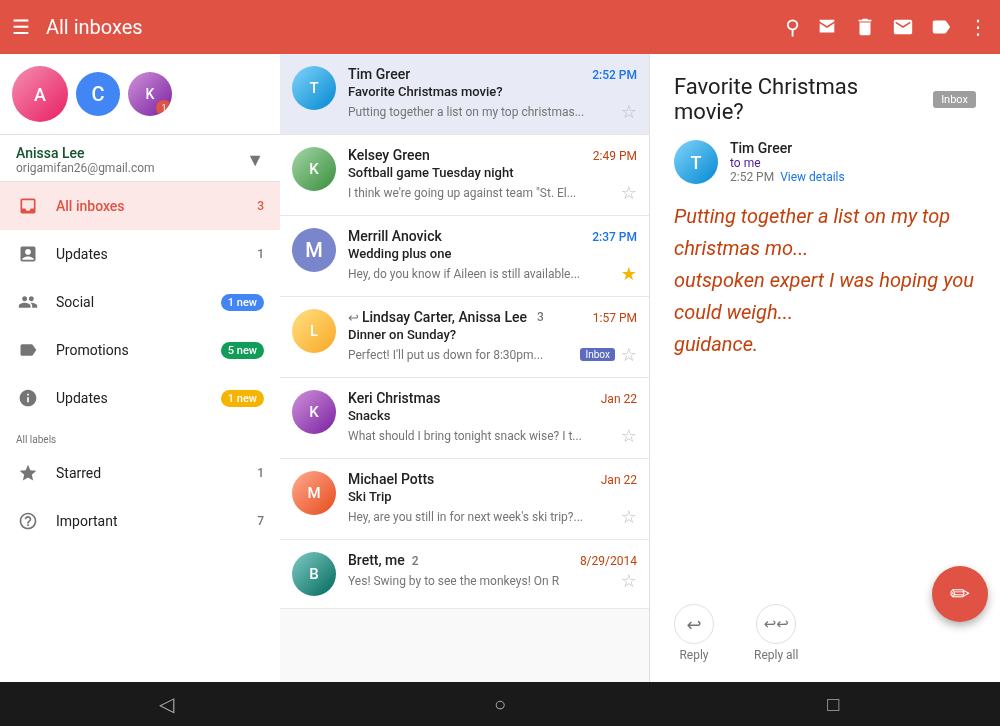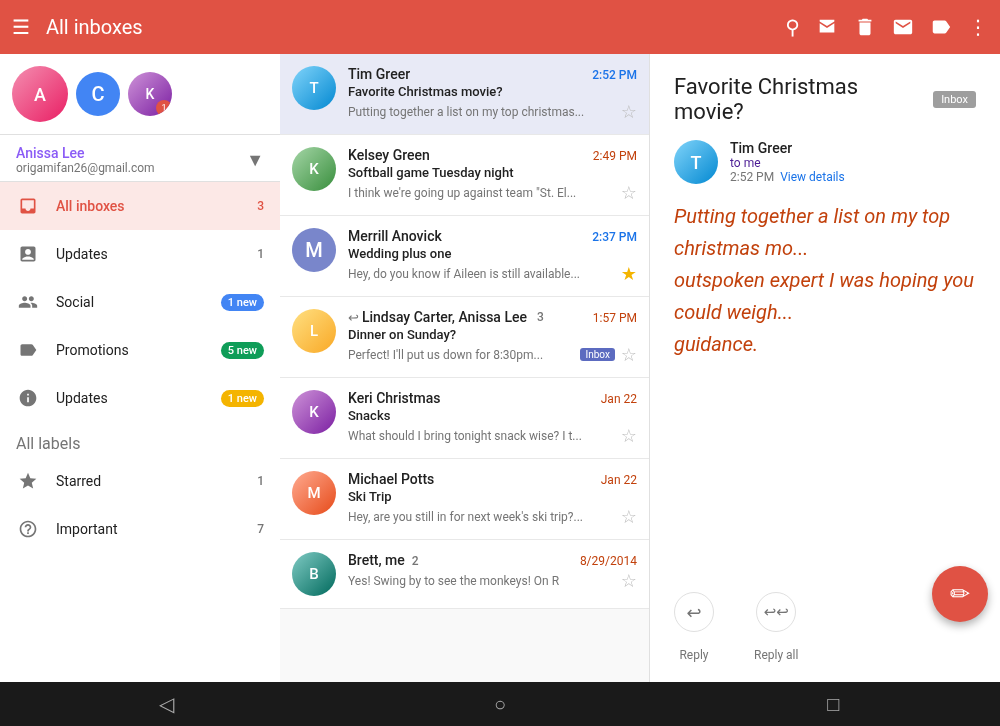--- a/index.html
+++ b/index.html
@@ -118,21 +118,21 @@
       width: 16px;
       height: 16px;
       border-radius: 50%;
       display: flex;
       align-items: center;
       justify-content: center;
     }
     .account-name {
       font-size: 14px;
       font-weight: 500;
-      color: #8b5cf6;
+      color: #14532d;
     }
     .account-email {
       font-size: 12px;
       color: #757575;
     }
     .dropdown-icon {
       color: #757575;
       font-size: 18px;
       cursor: pointer;
     }
@@ -175,21 +175,21 @@
       font-size: 11px;
       padding: 2px 7px;
       border-radius: 10px;
       font-weight: 500;
     }
     .nav-badge-pill.green { background: #0f9d58; }
     .nav-badge-pill.yellow { background: #f4b400; }
 
     .section-label {
       padding: 12px 16px 4px;
-      font-size: 16px;
+      font-size: 10px;
       color: #757575;
       font-weight: 400;
     }
 
     
     .email-list {
       width: 370px;
       background: #f9f9f9;
       flex-shrink: 0;
       overflow-y: auto;
@@ -378,21 +378,20 @@
       border-radius: 50%;
       border: 1px solid #e0e0e0;
       display: flex;
       align-items: center;
       justify-content: center;
       font-size: 18px;
     }
     .action-btn-label {
       font-size: 12px;
       color: #757575;
-      margin-top: 12px;
     }
 
     
     .fab {
       position: absolute;
       bottom: 60px;
       right: 12px;
       width: 56px;
       height: 56px;
       border-radius: 50%;

